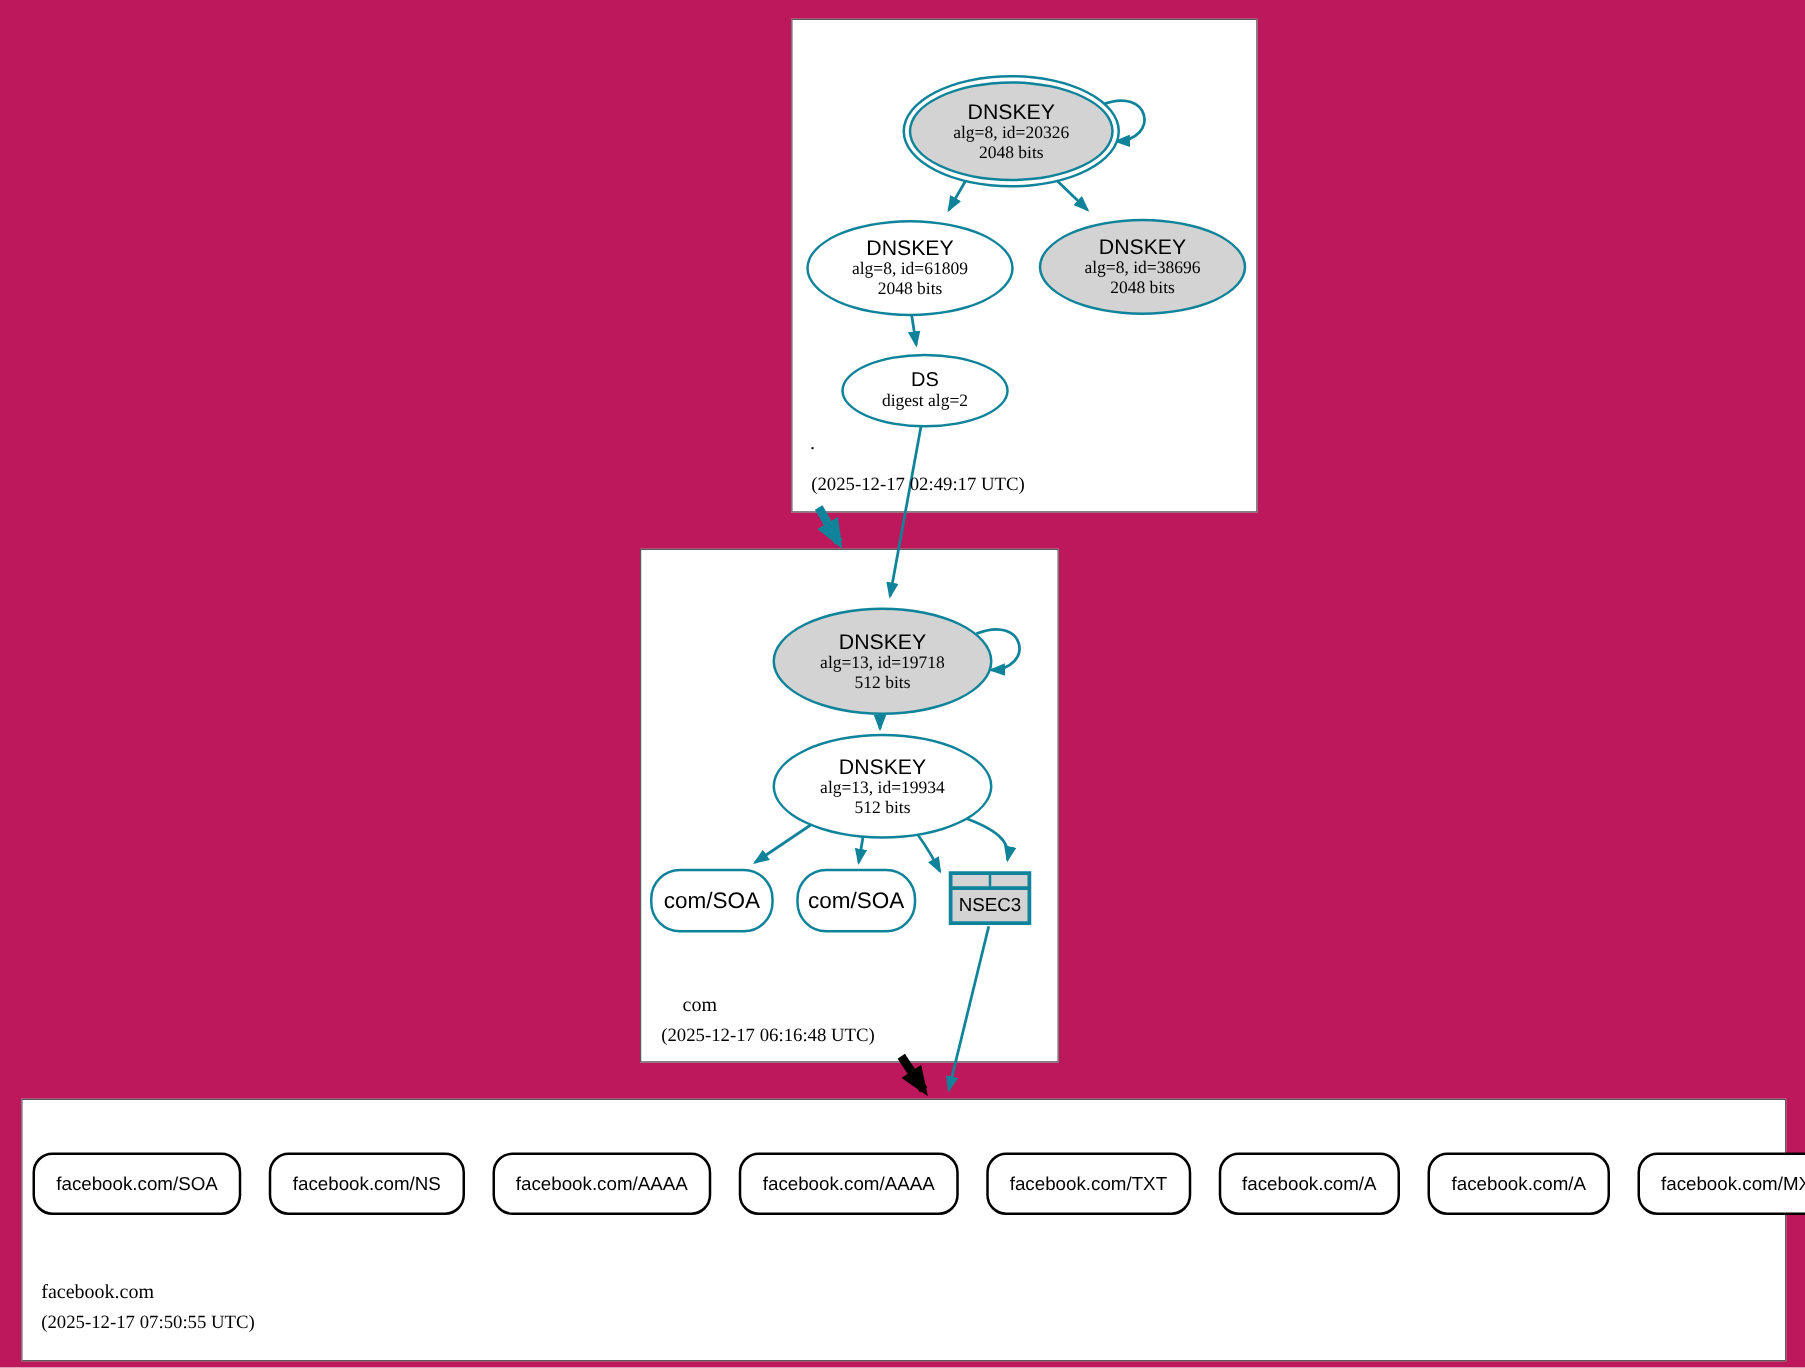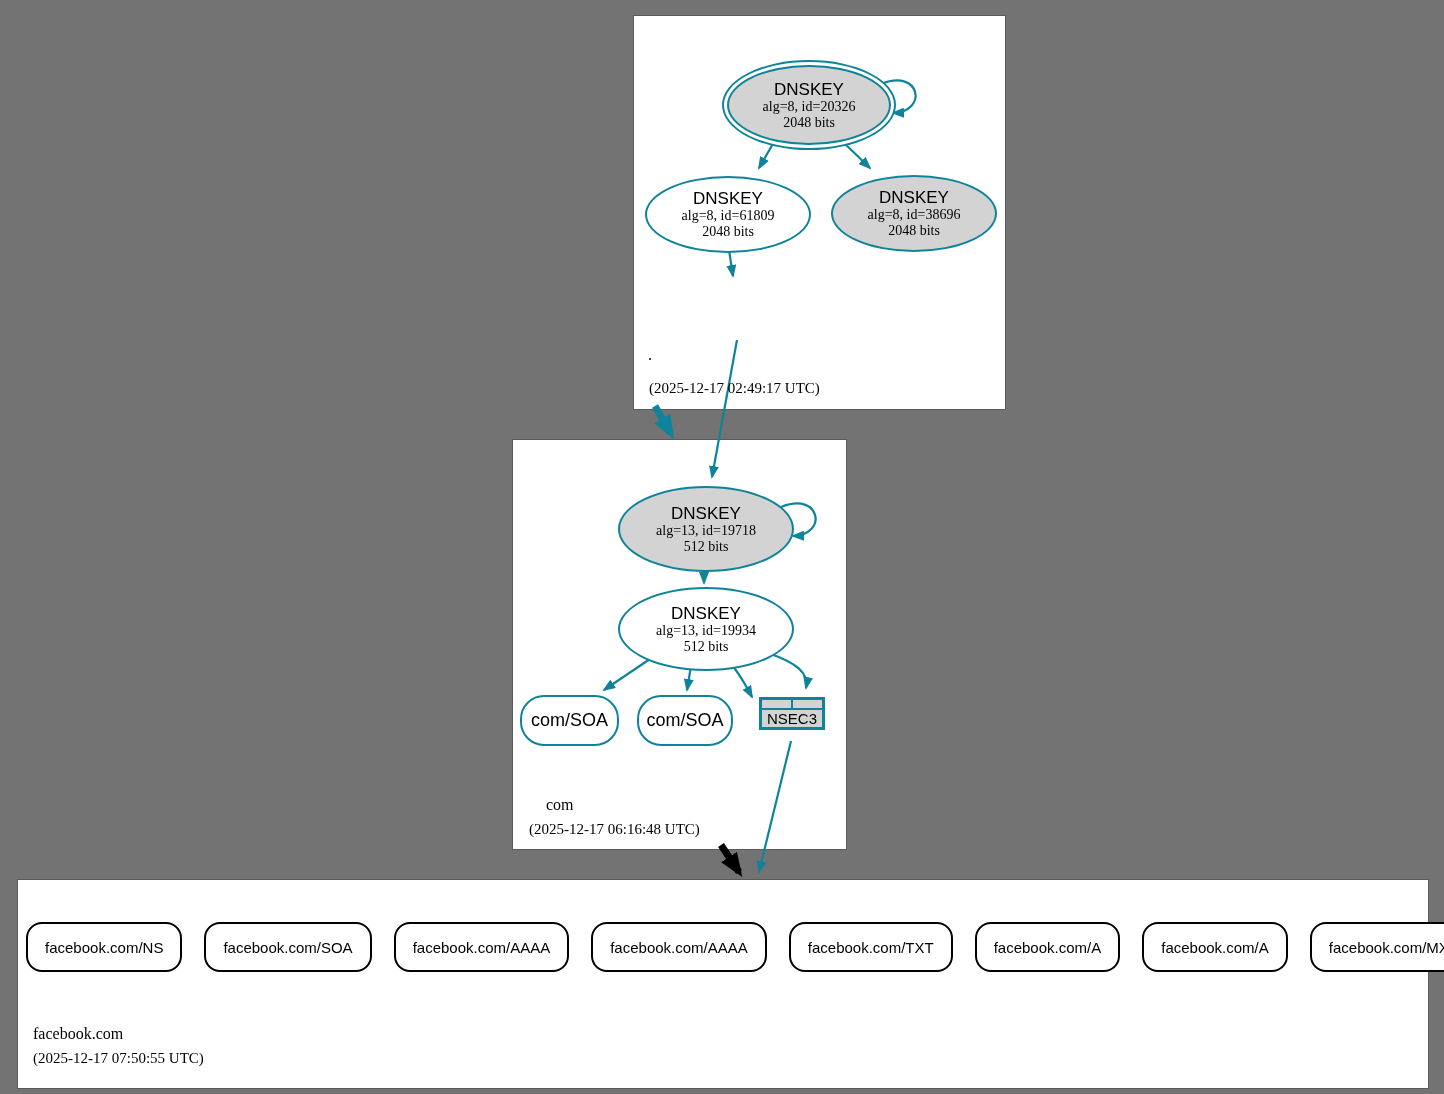--- a/index.html
+++ b/index.html
@@ -1,21 +1,21 @@
 <!DOCTYPE html>
 <html><head>
 <meta charset="utf-8">
 <style>
   :root{
     --teal:#0f839a;
     --gray-fill:#d3d3d3;
     --box-border:#5b5b5b;
   }
   html,body{margin:0;padding:0;background:#fff;}
-  #canvas{position:relative;width:1444px;height:1094px;background:#737373;overflow:hidden;
+  #canvas{position:relative;width:1444px;height:1094px;background:#be185d;overflow:hidden;
           font-family:"Liberation Sans",sans-serif;}
   
   .zone-box{position:absolute;border:1px solid var(--box-border);background:#fff;z-index:0;}
   #box-root{left:633px;top:15px;width:371px;height:393px;}
   #box-com{left:512px;top:439px;width:333px;height:409px;}
   #box-fb{left:17px;top:879px;width:1410px;height:208px;}
   .zone-label{position:absolute;font-family:"Liberation Serif",serif;font-size:16px;color:#000;z-index:2;}
   .zone-ts{position:absolute;font-family:"Liberation Serif",serif;font-size:15px;color:#000;z-index:2;}
   
   #edges{position:absolute;left:0;top:0;z-index:1;pointer-events:none;}
@@ -31,21 +31,21 @@
   .ellipse.double::before{content:"";position:absolute;inset:3px;border:2px solid var(--teal);
            border-radius:50%;background:var(--gray-fill);z-index:0;}
   .ellipse>span{position:relative;z-index:1;}
   .node-title{font-family:"Liberation Sans",sans-serif;font-size:17px;line-height:19px;color:#000;}
   .node-detail{font-family:Liberation Serif, serif;font-size:14px;line-height:16px;color:#000;}
   
   .rrset-teal{position:absolute;border:2px solid var(--teal);border-radius:24px;background:#fff;
            display:flex;align-items:center;justify-content:center;
            font-size:18px;color:#000;z-index:2;}
   
-  .nsec3{position:absolute;left:759px;top:697px;width:66px;height:33px;background:var(--teal);
+  .nsec3{position:absolute;left:759px;top:697px;width:66px;height:43px;background:var(--teal);
          display:flex;flex-direction:column;padding:3px;gap:2.5px;box-sizing:border-box;z-index:2;}
   .nsec3-cells{display:flex;gap:2.5px;height:9px;}
   .nsec3-cell{flex:1;background:var(--gray-fill);}
   .nsec3-label{flex:1;background:var(--gray-fill);display:flex;align-items:center;justify-content:center;
          font-size:15px;color:#000;}
   
   .rr-row{position:absolute;left:26px;top:922px;display:flex;gap:22px;z-index:2;}
   .rrset-black{height:46px;border:2px solid #000;border-radius:16px;background:#fff;
          display:flex;align-items:center;padding:0 17px;font-size:15px;color:#000;white-space:nowrap;}
 </style>
@@ -94,20 +94,24 @@
   <div class="ellipse" style="left:645px;top:176px;width:162px;height:73px;">
     <span class="node-title">DNSKEY</span>
     <span class="node-detail">alg=8, id=61809</span>
     <span class="node-detail">2048 bits</span>
   </div>
   <div class="ellipse gray" style="left:831px;top:175px;width:162px;height:73px;">
     <span class="node-title">DNSKEY</span>
     <span class="node-detail">alg=8, id=38696</span>
     <span class="node-detail">2048 bits</span>
   </div>
+  <div class="ellipse" style="left:673px;top:283px;width:130px;height:55px;">
+    <span class="node-title" style="font-size:16px;">DS</span>
+    <span class="node-detail">digest alg=2</span>
+  </div>
   <div class="zone-label" style="left:648px;top:346px;">.</div>
   <div class="zone-ts" style="left:649px;top:380px;">(2025-12-17 02:49:17 UTC)</div>
 
   <div class="ellipse gray" style="left:618px;top:486px;width:172px;height:82px;">
     <span class="node-title">DNSKEY</span>
     <span class="node-detail">alg=13, id=19718</span>
     <span class="node-detail">512 bits</span>
   </div>
   <div class="ellipse" style="left:618px;top:587px;width:172px;height:80px;">
     <span class="node-title">DNSKEY</span>
@@ -120,22 +124,22 @@
     <div class="nsec3-cells">
       <div class="nsec3-cell"></div>
       <div class="nsec3-cell"></div>
     </div>
     <div class="nsec3-label">NSEC3</div>
   </div>
   <div class="zone-label" style="left:529px;top:796px;margin-left:17px;">com</div>
   <div class="zone-ts" style="left:529px;top:821px;">(2025-12-17 06:16:48 UTC)</div>
 
   <div class="rr-row">
+    <div class="rrset-black">facebook.com/SOA</div>
     <div class="rrset-black">facebook.com/NS</div>
-    <div class="rrset-black">facebook.com/SOA</div>
     <div class="rrset-black">facebook.com/AAAA</div>
     <div class="rrset-black">facebook.com/AAAA</div>
     <div class="rrset-black">facebook.com/TXT</div>
     <div class="rrset-black">facebook.com/A</div>
     <div class="rrset-black">facebook.com/A</div>
     <div class="rrset-black">facebook.com/MX</div>
   </div>
   <div class="zone-label" style="left:33px;top:1025px;">facebook.com</div>
   <div class="zone-ts" style="left:33px;top:1050px;">(2025-12-17 07:50:55 UTC)</div>
 

